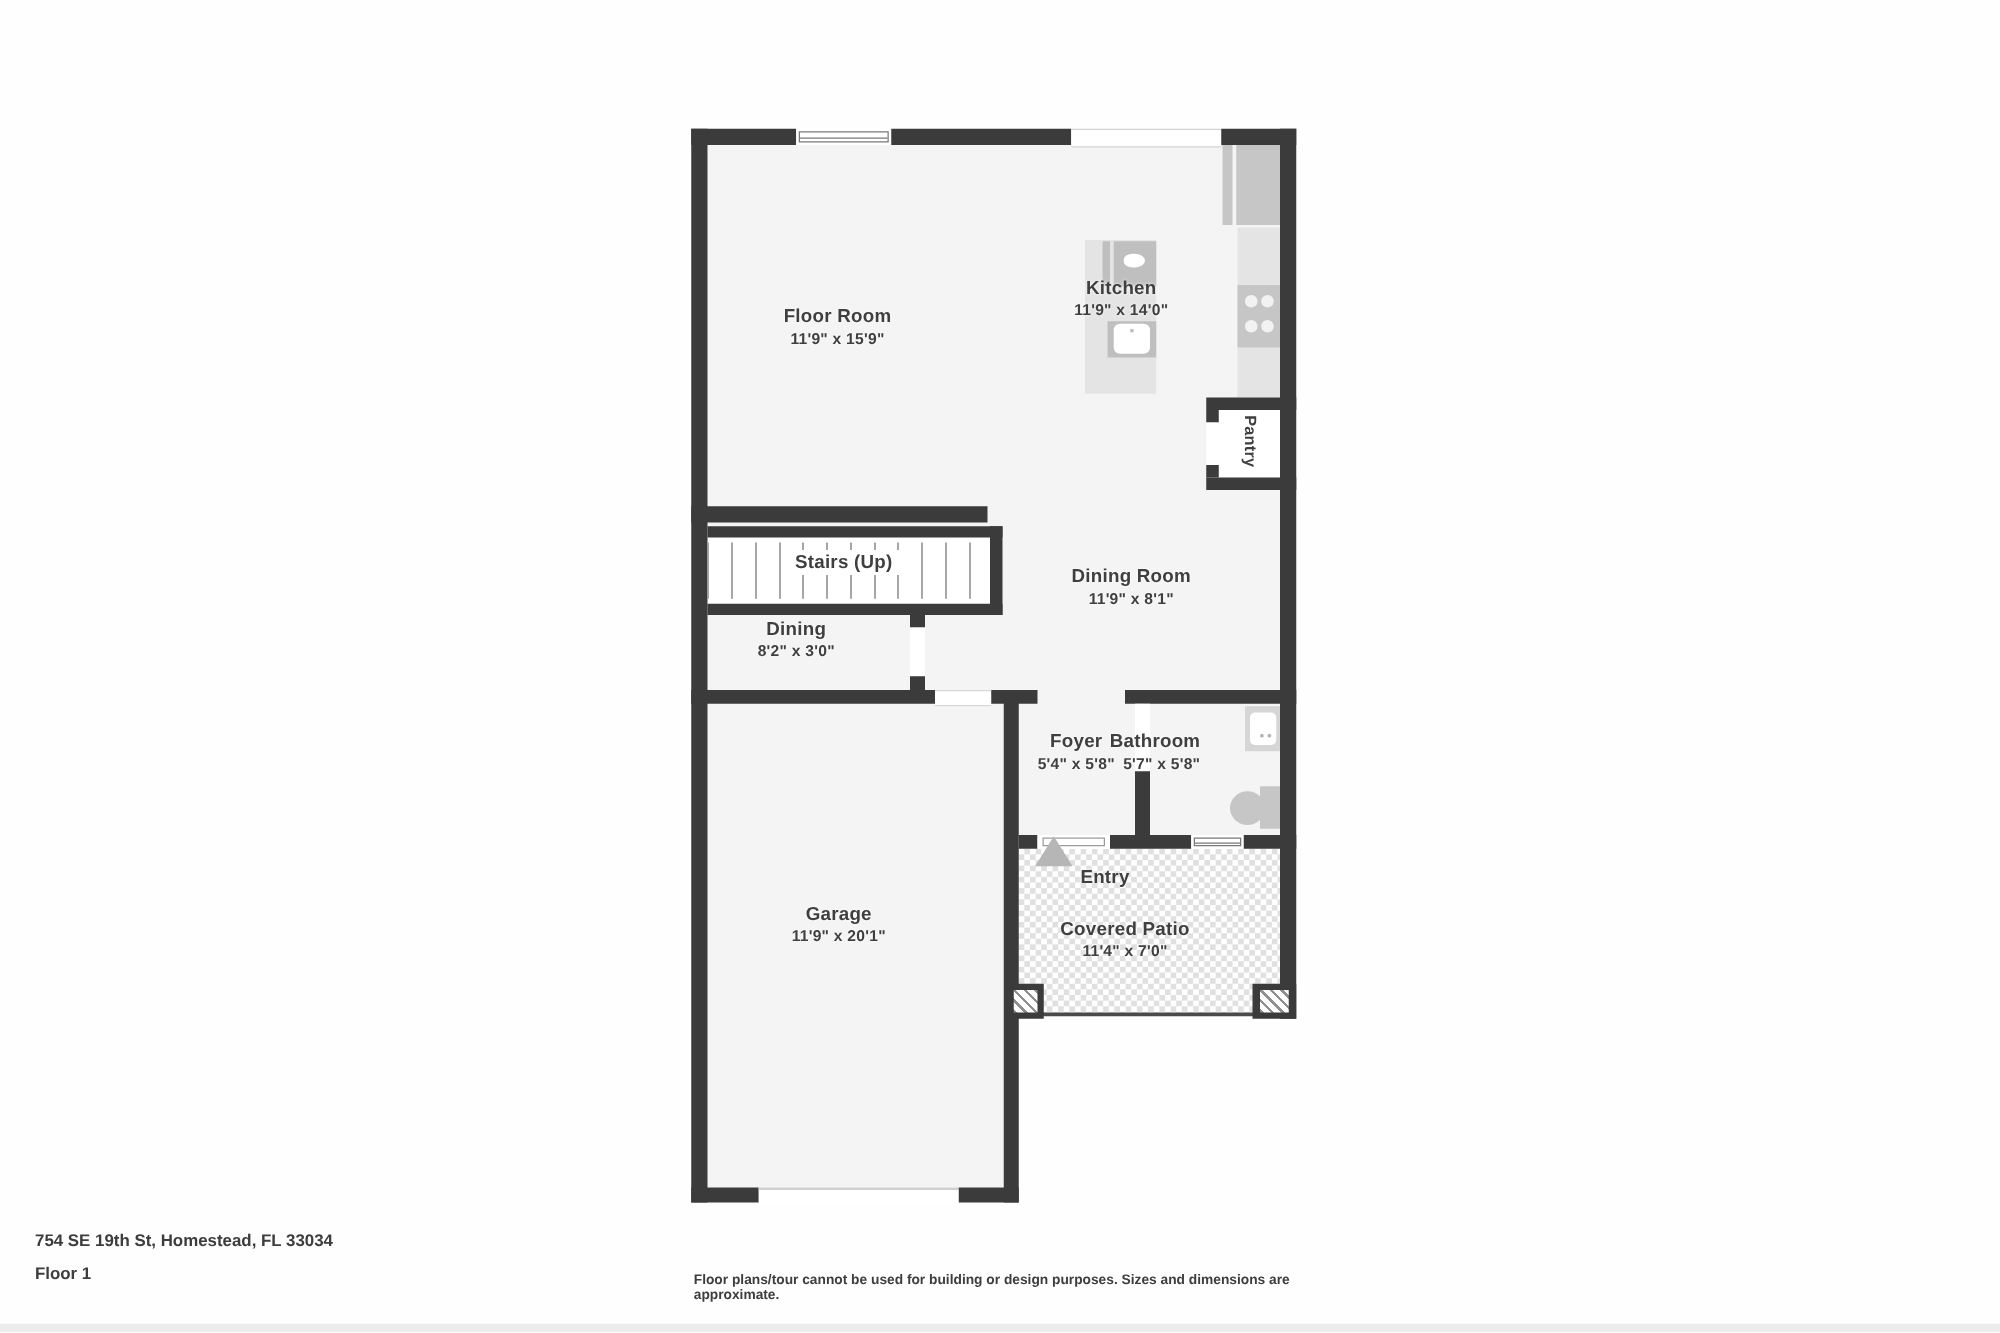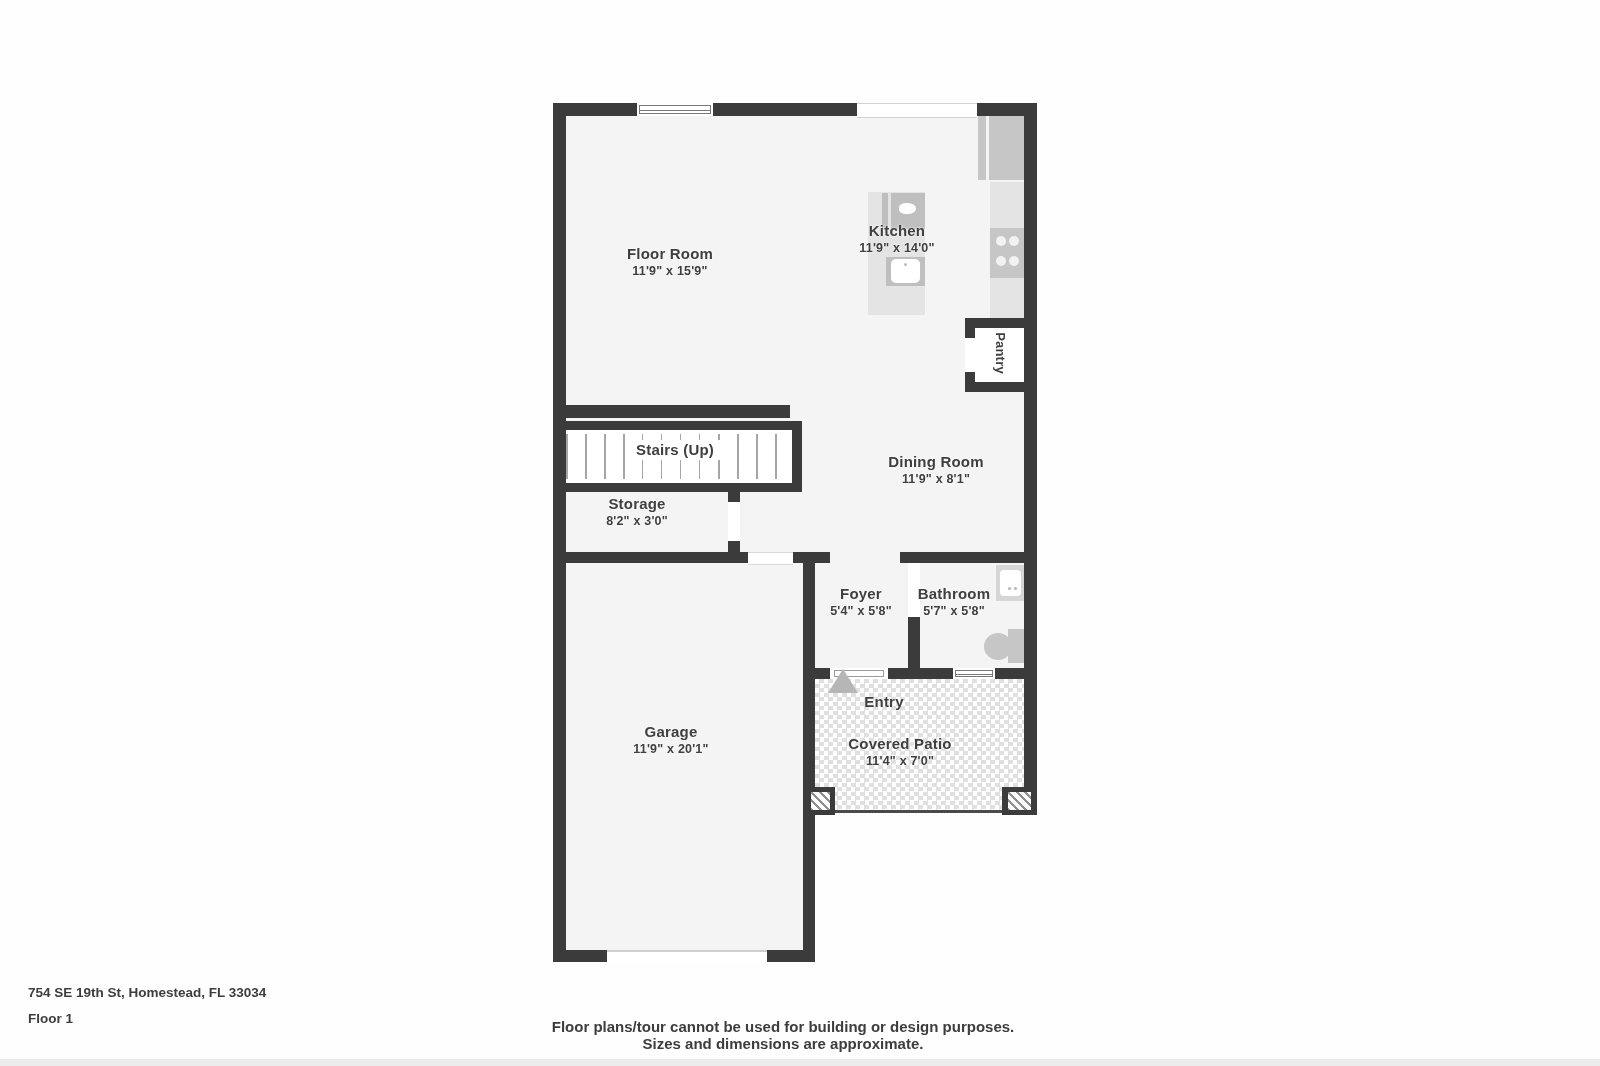--- a/index.html
+++ b/index.html
@@ -35,22 +35,22 @@
   .rname{font-size:15px;font-weight:700;letter-spacing:.2px;line-height:1.2;}
   .rdims{font-size:12.5px;font-weight:700;letter-spacing:.2px;line-height:1.3;}
   .stairs-label{background:#fff;padding:1px 6px;text-shadow:none;}
   .pantry-label{transform:translate(-50%,-50%) rotate(90deg);}
   .triangle{position:absolute;width:0;height:0;border-left:15px solid transparent;
             border-right:15px solid transparent;border-bottom:24px solid #b6b6b6;}
   .watermark{position:absolute;left:8px;top:508px;font-size:23px;font-weight:400;color:var(--watermark);
              letter-spacing:.5px;z-index:40;}
   .addr{position:absolute;left:28px;top:985px;font-size:13.5px;font-weight:700;color:#3d3d3d;}
   .floor-lab{position:absolute;left:28px;top:1011px;font-size:13.5px;font-weight:700;color:#3d3d3d;}
-  .disclaimer{position:absolute;left:533px;top:1018px;width:500px;text-align:center;
-              font-size:15px;font-weight:700;color:#3d3d3d;}
+  .disclaimer{position:absolute;left:555px;top:1018px;width:500px;
+              font-size:11px;font-weight:700;color:#3d3d3d;}
   .bottom-strip{position:absolute;left:0;top:1059px;width:1600px;height:7px;background:#ececec;}
   .sink-inner{position:absolute;background:#ffffff;}
 </style>
 </head>
 <body>
 
 <div class="canvas">
 
 
   <div class="floor" style="left:566px;top:116px;width:458px;height:436px;"></div>
@@ -162,35 +162,35 @@
 
   <div class="room-label pantry-label" style="left:1000px;top:353px;">
     <div class="rname" style="font-size:13px;">Pantry</div>
   </div>
 
   <div class="room-label" style="left:675px;top:450px;">
     <div class="rname stairs-label">Stairs (Up)</div>
   </div>
 
   <div class="room-label" style="left:637px;top:512px;">
-    <div class="rname">Storage</div>
+    <div class="rname">Dining</div>
     <div class="rdims">8'2" x 3'0"</div>
   </div>
 
-  <div class="room-label" style="left:905px;top:470px;margin-left:31px;">
+  <div class="room-label" style="left:905px;top:470px;">
     <div class="rname">Dining Room</div>
     <div class="rdims">11'9" x 8'1"</div>
   </div>
 
   <div class="room-label" style="left:861px;top:602px;">
     <div class="rname">Foyer</div>
     <div class="rdims">5'4" x 5'8"</div>
   </div>
 
-  <div class="room-label" style="left:954px;top:602px;">
+  <div class="room-label" style="left:924px;top:602px;text-align:right;">
     <div class="rname">Bathroom</div>
     <div class="rdims">5'7" x 5'8"</div>
   </div>
 
   <div class="room-label" style="left:884px;top:702px;">
     <div class="rname">Entry</div>
   </div>
 
   <div class="room-label" style="left:671px;top:740px;">
     <div class="rname">Garage</div>

